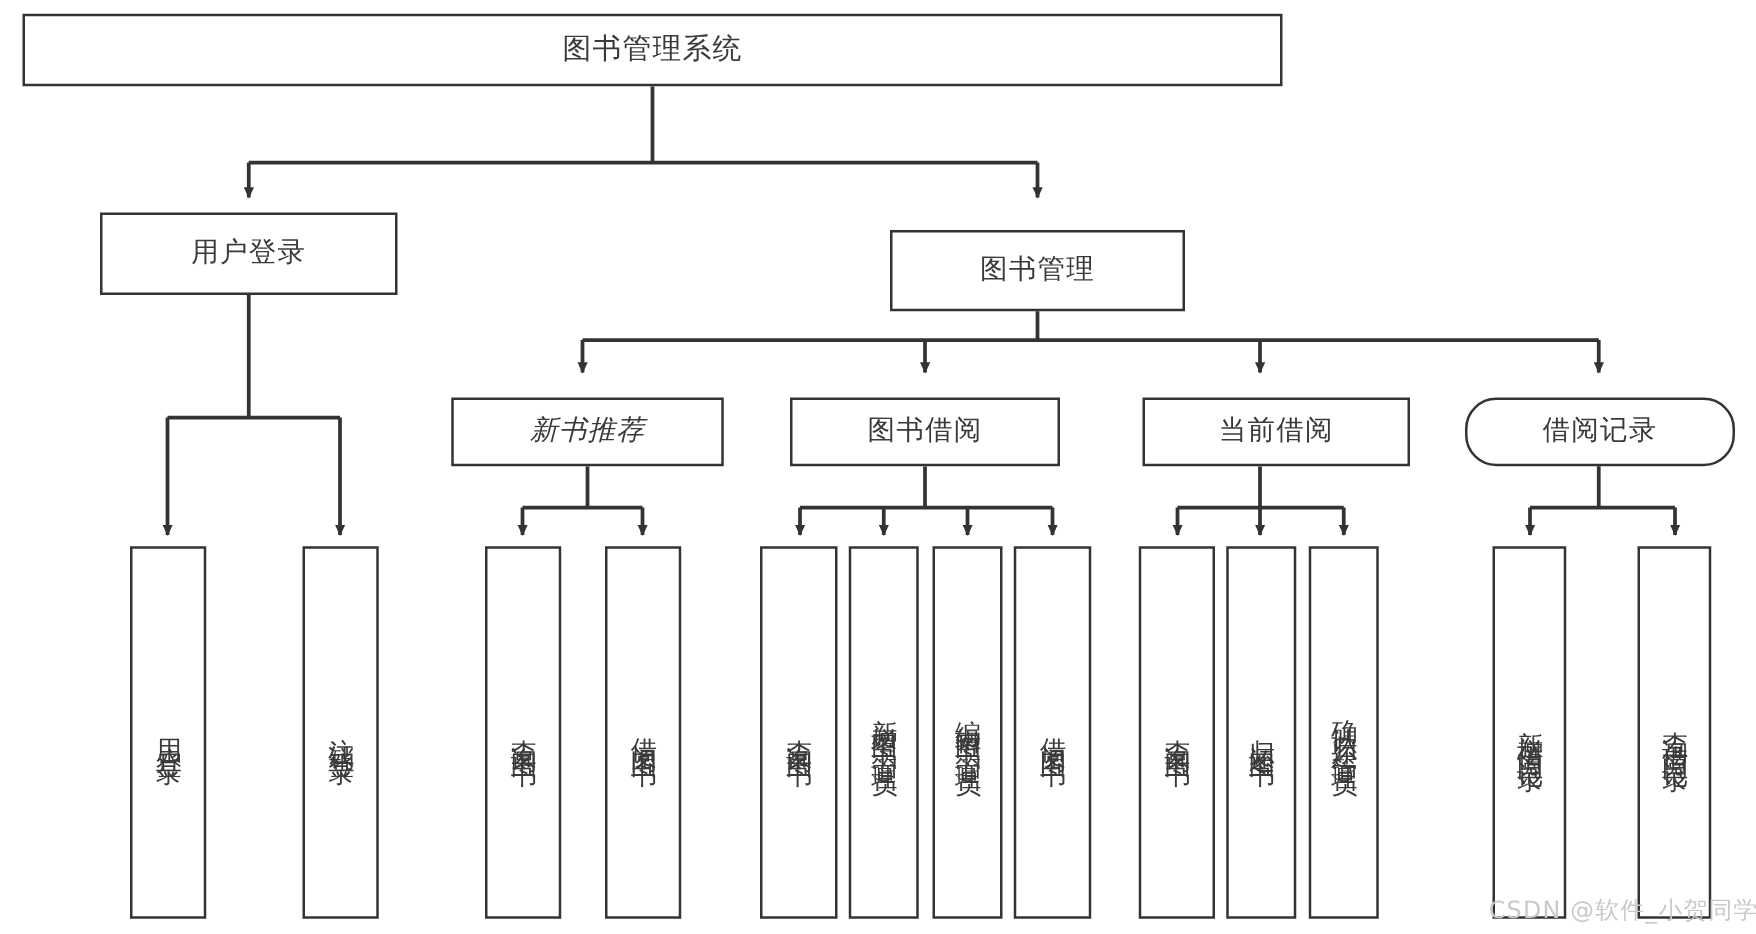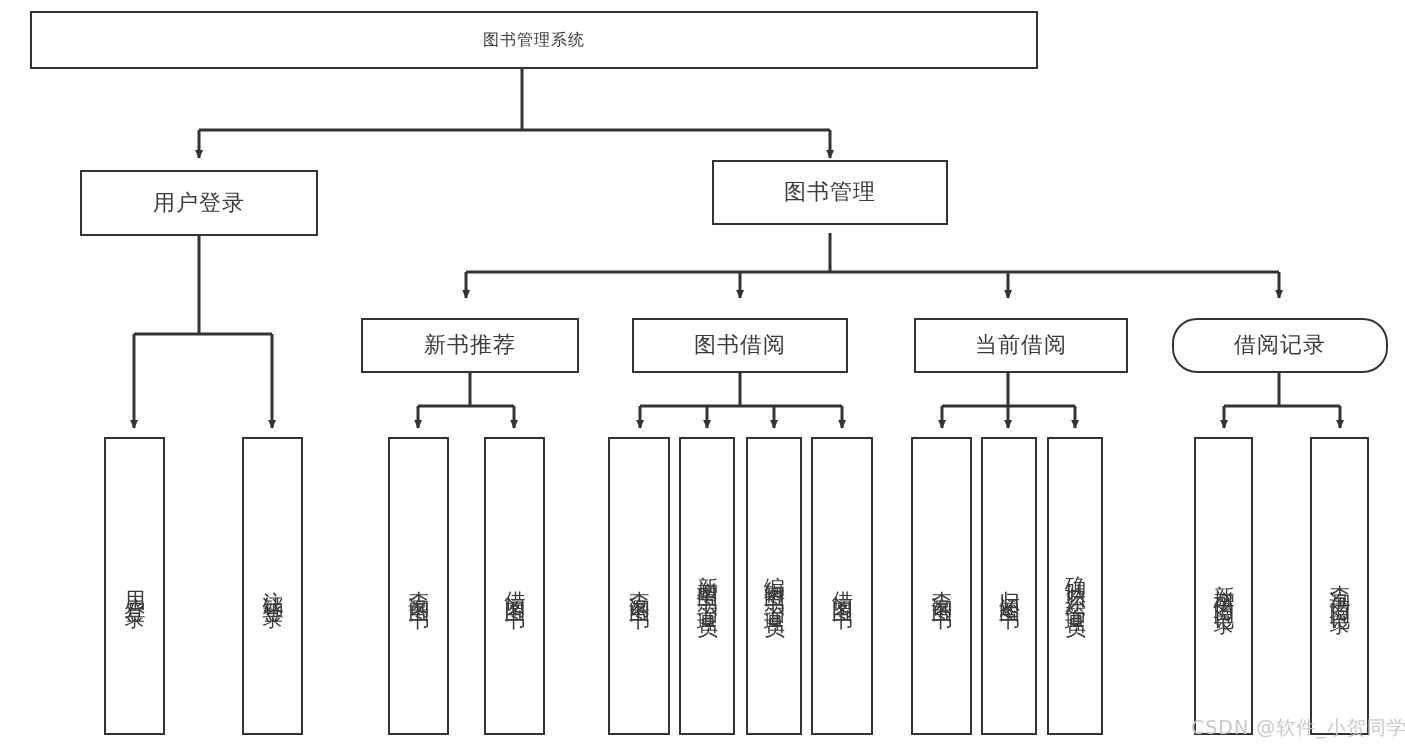--- a/index.html
+++ b/index.html
@@ -35,22 +35,21 @@
     align-items: center;
     justify-content: center;
     color: #3a3a3a;
   }
   .node.horiz {
     font-size: 22px;
     letter-spacing: 1px;
     line-height: 1.1;
   }
   .node.root {
-    font-size: 16px;
-    margin-left: 12px;
+    font-size: 23px;
   }
   .node.leaf {
     font-size: 21px;
     align-items: center;
     justify-content: center;
     padding: 4px 0;
   }
   .vlabel {
     writing-mode: vertical-rl;
     text-orientation: upright;
@@ -124,25 +123,25 @@
   </svg>
 
   <div class="node horiz root" style="left:18px; top:11px; width:1008px; height:58px;">
     <span>图书管理系统</span>
   </div>
 
   <div class="node horiz" style="left:80px; top:170px; width:238px; height:66px;">
     <span>用户登录</span>
   </div>
 
-  <div class="node horiz" style="left:712px; top:160px; width:236px; height:65px;">
+  <div class="node horiz" style="left:712px; top:184px; width:236px; height:65px;">
     <span>图书管理</span>
   </div>
 
-  <div class="node horiz" style="left:361px; top:318px; width:218px; height:55px;">
+  <div class="node horiz" style="left:361px; top:318px; width:218px; height:55px;font-style:italic;">
     <span>新书推荐</span>
   </div>
 
   <div class="node horiz" style="left:632px; top:318px; width:216px; height:55px;">
     <span>图书借阅</span>
   </div>
 
   <div class="node horiz" style="left:914px; top:318px; width:214px; height:55px;">
     <span>当前借阅</span>
   </div>

